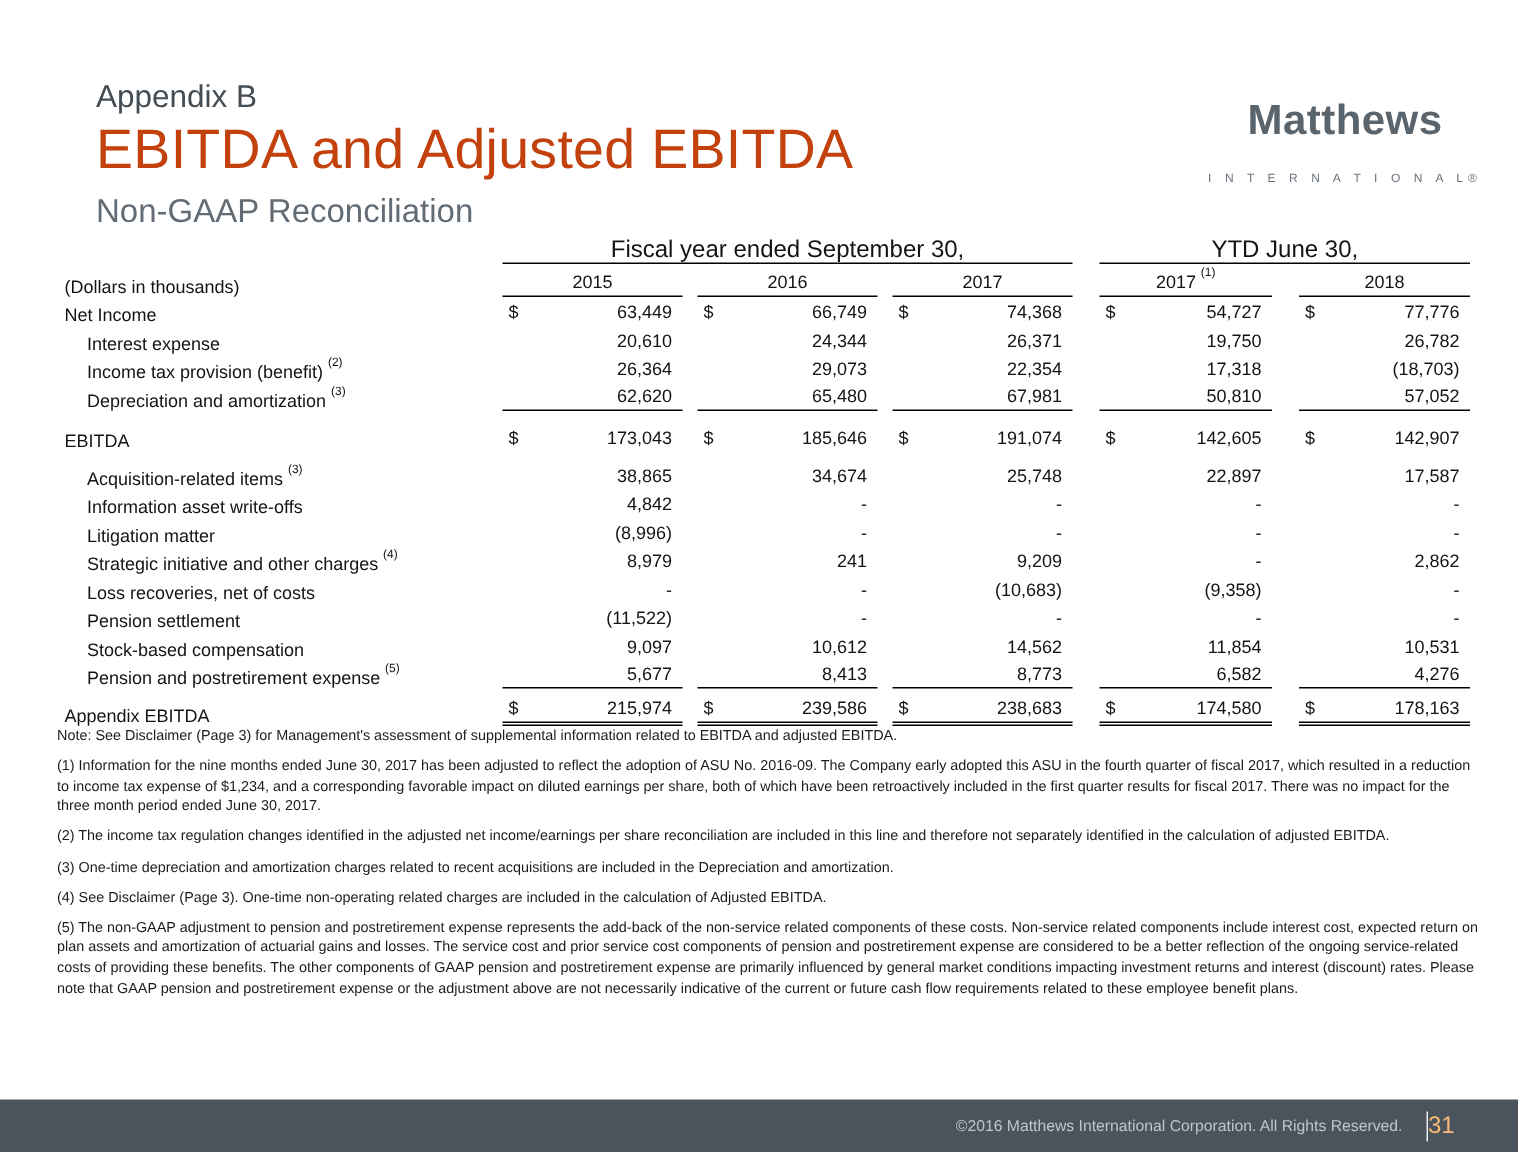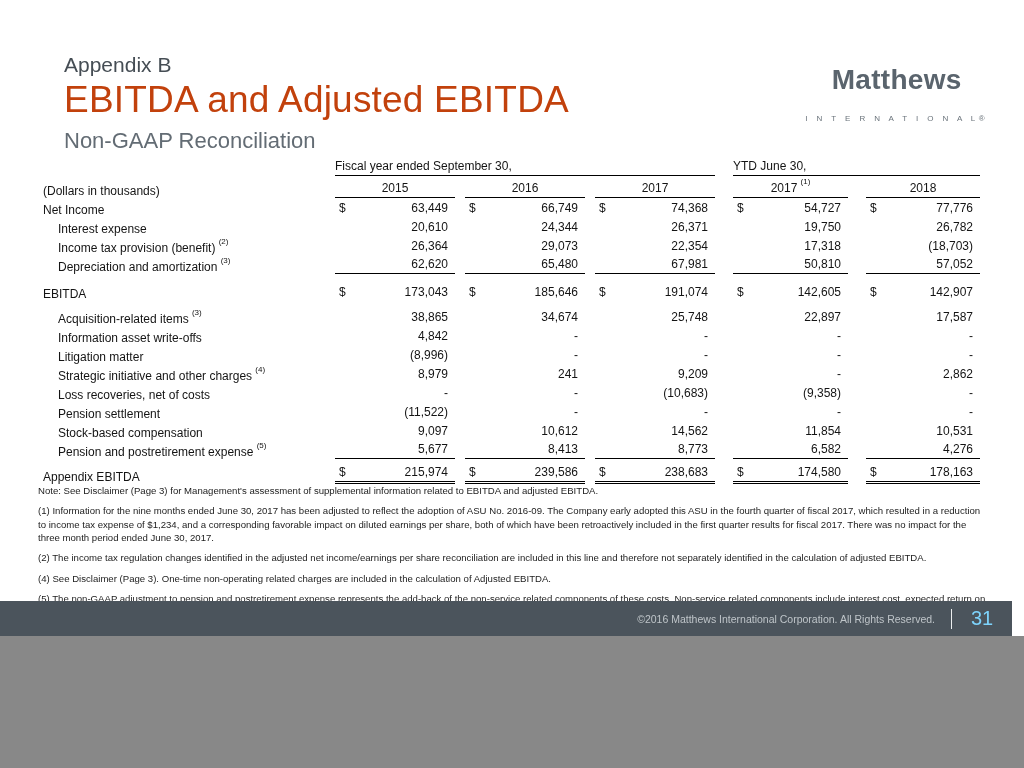--- a/index.html
+++ b/index.html
@@ -1,54 +1,54 @@
 <!DOCTYPE html>
 <html><head>
 <meta charset="utf-8">
 <style>
   html,body{margin:0;padding:0;background:#888;}
   .slide{
-    position:relative;width:1024px;height:636px;background:#ffffff;
+    position:relative;width:1024px;height:768px;background:#ffffff;
     font-family:"Liberation Sans",sans-serif;overflow:hidden;margin:0 auto;
   }
   
   .hdr{position:absolute;left:64px;top:52px;}
   .appendix{font-size:21px;color:#454d54;line-height:1.2;}
   .title{font-size:37px;color:#c2410c;line-height:1.15;margin-top:2px;letter-spacing:0.2px;}
   .subtitle{font-size:22px;color:#636c74;margin-top:6px;}
   .logo{position:absolute;right:36px;top:66px;text-align:center;}
   .logo-main{font-size:28px;font-weight:bold;color:#5a646d;letter-spacing:0.3px;line-height:1;}
   .logo-sub{font-size:8px;color:#6a737b;letter-spacing:3.4px;margin-top:20px;}
   
   .tblwrap{position:absolute;left:38px;top:157px;width:947px;}
   table{width:100%;border-collapse:collapse;table-layout:fixed;font-size:12px;color:#141414;}
   td{padding:0 5px;height:19px;vertical-align:bottom;}
   td.ytd{padding-left:13px;}
   .cell{display:flex;justify-content:space-between;align-items:flex-end;line-height:17px;min-height:18px;}
   .uline{border-bottom:1px solid #000;}
   .dline{border-bottom:3px double #000;}
-  .ghead{border-bottom:1px solid #000;line-height:17px;font-size:12px;}
+  .ghead{text-align:center;border-bottom:1px solid #000;line-height:17px;font-size:16px;}
   .ycell{display:block;text-align:center;border-bottom:1px solid #000;line-height:17px;}
   .lbl{white-space:nowrap;overflow:hidden;}
   .ind{padding-left:20px;margin-top:36px;}
   .d{padding-left:4px;}
   .v{padding-right:7px;text-align:right;flex:1;}
   sup{font-size:8px;position:relative;top:-3px;margin-left:1px;}
   tr.gap-lg td{padding-top:8px;}
   tr.gap-md td{padding-top:6px;}
   tr.gap-sm td{padding-top:4px;}
   
   .notes{position:absolute;left:38px;top:484px;width:950px;color:#1c1c1c;}
   .notes p{font-size:9.6px;line-height:1.42;margin:0 0 6.5px 0;}
   
   .footer{position:absolute;left:0;right:12px;bottom:0;height:35px;background:#4b545c;
           display:flex;align-items:center;justify-content:flex-end;}
   .copyright{color:#bfc5c9;font-size:10.5px;}
   .fdivider{width:1px;height:20px;background:#eceeef;margin:0 0 0 16px;}
-  .pagenum{color:#7dd3fc;font-size:20px;width:60px;text-align:center;}
+  .pagenum{color:#fdba74;font-size:16px;width:60px;}
 </style>
 </head>
 <body>
 
 <div class="slide">
 
   <div class="hdr">
     <div class="appendix">Appendix B</div>
     <div class="title">EBITDA and Adjusted EBITDA</div>
     <div class="subtitle">Non-GAAP Reconciliation</div>
@@ -562,20 +562,21 @@
             </td>
           </tr>
         </tbody>
     </table>
   </div>
 
   <div class="notes">
       <p>Note: See Disclaimer (Page 3) for Management's assessment of supplemental information related to EBITDA and adjusted EBITDA.</p>
       <p>(1)  Information for the nine months ended June 30, 2017 has been adjusted to reflect the adoption of ASU No. 2016-09. The Company early adopted this ASU in the fourth quarter of fiscal 2017, which resulted in a reduction to income tax expense of $1,234, and a corresponding favorable impact on diluted earnings per share, both of which have been retroactively included in the first quarter results for fiscal 2017. There was no impact for the three month period ended June 30, 2017.</p>
       <p>(2)  The income tax regulation changes identified in the adjusted net income/earnings per share reconciliation are included in this line and therefore not separately identified in the calculation of adjusted EBITDA.</p>
+      <p>(3)  One-time depreciation and amortization charges related to recent acquisitions are included in the Depreciation and amortization.</p>
       <p>(4)  See Disclaimer (Page 3). One-time non-operating related charges are included in the calculation of Adjusted EBITDA.</p>
       <p>(5)  The non-GAAP adjustment to pension and postretirement expense represents the add-back of the non-service related components of these costs.  Non-service related components include interest cost, expected return on plan assets and amortization of actuarial gains and losses.  The service cost and prior service cost components of pension and postretirement expense are considered to be a better reflection of the ongoing service-related costs of providing these benefits.  The other components of GAAP pension and postretirement expense are primarily influenced by general market conditions impacting investment returns and interest (discount) rates.  Please note that GAAP pension and postretirement expense or the adjustment above are not necessarily indicative of the current or future cash flow requirements related to these employee benefit plans.</p>
     </div>
 
   <div class="footer">
     <span class="copyright">©2016 Matthews International Corporation. All Rights Reserved.</span>
     <span class="fdivider"></span>
     <span class="pagenum">31</span>
   </div>
 

